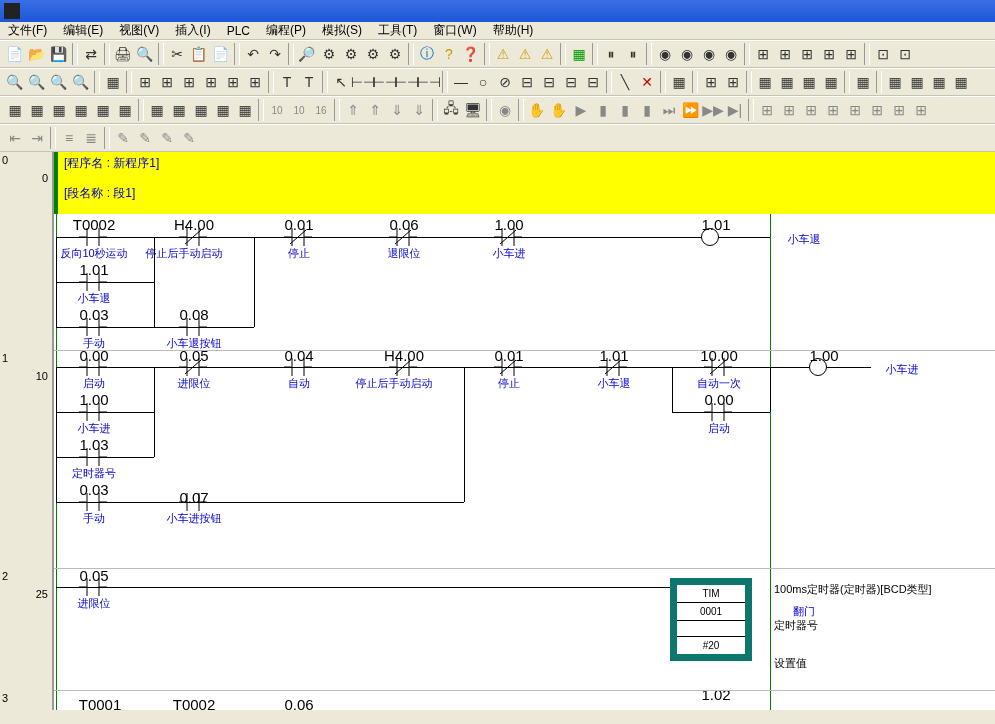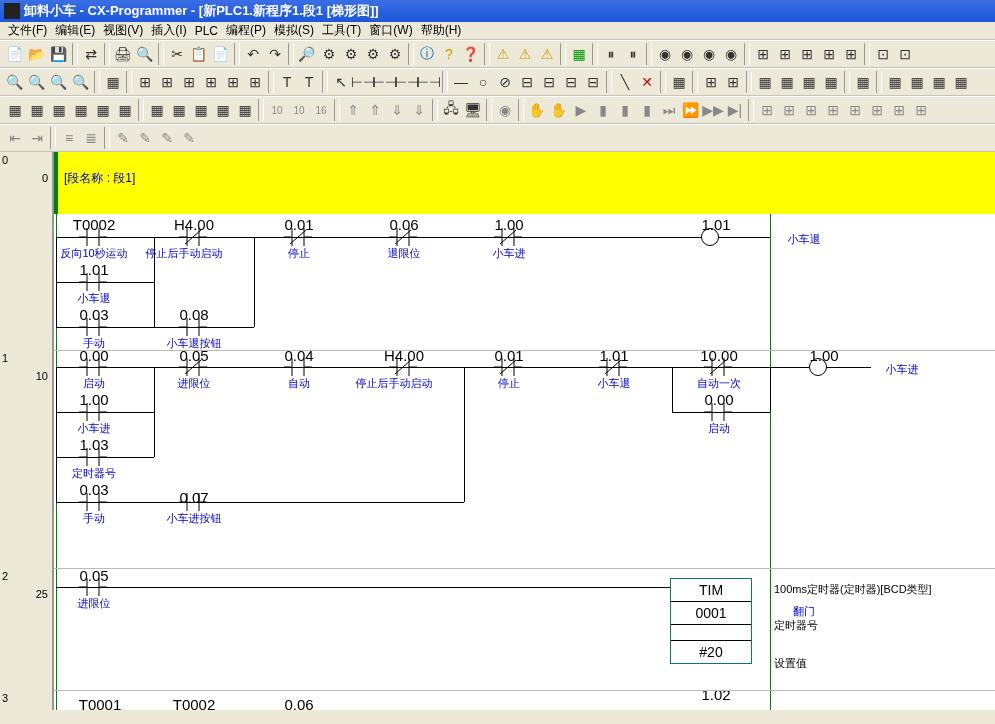--- a/index.html
+++ b/index.html
@@ -1,49 +1,48 @@
 <!DOCTYPE html>
 <html><head>
 <meta charset="utf-8">
 <style>
 * { margin: 0; padding: 0; box-sizing: border-box; font-family: "SimSun", "Arial", sans-serif; }
 body { background: #ece9d8; width: 995px; height: 724px; overflow: hidden; font-size: 12px; }
 .titlebar { background: linear-gradient(#3a6ee4, #1c57d8); color: #fff; height: 22px; display: flex; align-items: center; padding: 0 4px; font-weight: bold; font-size: 13px; }
 .titlebar .icon { width: 16px; height: 16px; background: #222; margin-right: 4px; }
-.menubar { background: #ece9d8; height: 18px; display: flex; align-items: center; padding-left: 8px; gap: 8px; font-size: 12px; border-bottom: 1px solid #c5c2b8; }
+.menubar { background: #ece9d8; height: 18px; display: flex; align-items: center; padding-left: 8px; gap: 16px; font-size: 12px; border-bottom: 1px solid #c5c2b8; }
 .menubar span { cursor: pointer; }
 .toolbar { background: #ece9d8; border-bottom: 1px solid #c5c2b8; border-top: 1px solid #fff; height: 28px; display: flex; align-items: center; padding-left: 4px; }
 .tbtn { width: 22px; height: 22px; border: 1px solid transparent; display: inline-flex; align-items: center; justify-content: center; font-size: 14px; color: #333; cursor: pointer; }
 .tsep { width: 6px; height: 22px; border-left: 1px solid #999; border-right: 1px solid #fff; margin: 0 2px; }
 .workspace { display: flex; height: calc(100% - 166px); background: #fff; }
 .ruler-left { width: 54px; background: #ece9d8; border-right: 2px solid #999; font-size: 11px; }
 .ruler-left .rnum { height: 100%; position: relative; }
 .ruler-left .rnum div { position: absolute; right: 4px; color: #000; }
 .ruler-left .rnum .big { left: 2px; right: auto; }
 .canvas { flex: 1; position: relative; background: #fff; overflow: hidden; }
 .yellow-block { background: #ffff00; border-left: 4px solid #008000; padding: 4px 6px; font-size: 12px; color: #0000cc; line-height: 15px; min-height: 62px; }
 .ladder-area { position: relative; font-size: 11px; height: 500px; }
 .el { position: absolute; }
 .contact-addr { color: #000; font-size: 15px; text-align: center; width: 60px; }
 .contact-label { color: #0000cc; font-size: 11px; text-align: center; width: 80px; margin-left: -10px; }
 .hline { position: absolute; height: 1px; background: #000; }
 .vline { position: absolute; width: 1px; background: #000; }
 .green-vline { position: absolute; width: 1px; background: #008000; }
 .coil { width: 18px; height: 18px; border: 1px solid #000; border-radius: 50%; position: absolute; background: #fff; }
-.tim-box { position: absolute; border: 1px solid #0f766e; width: 82px; font-size: 14px; text-align: center; background: #fff; }
+.tim-box { position: absolute; border: 7px solid #0f766e; width: 82px; font-size: 10px; text-align: center; background: #fff; }
 .tim-box div { border-bottom: 1px solid #000; padding: 3px 0; }
 .tim-box div:last-child { border-bottom: none; }
 svg.contact-svg { position: absolute; }
 </style>
 </head>
 <body>
 
 <div class="titlebar">
   <div class="icon"></div>
-  <span>卸料小车 - CX-Programmer - [新PLC1.新程序1.段1 [梯形图]]</span>
 </div>
 
 <div class="menubar">
   <span>文件(F)</span>
   <span>编辑(E)</span>
   <span>视图(V)</span>
   <span>插入(I)</span>
   <span>PLC</span>
   <span>编程(P)</span>
   <span>模拟(S)</span>
@@ -227,20 +226,21 @@
       <div style="top:218px">10</div>
       <div class="big" style="top:418px">2</div>
       <div style="top:436px">25</div>
       <div class="big" style="top:540px">3</div>
     </div>
   </div>
 
   <div class="canvas">
 
     <div class="yellow-block">
+      <div>[程序名 : 新程序1]</div>
       <br>
       <div>[段名称 : 段1]</div>
     </div>
 
     <div class="ladder-area">
 
       <div class="green-vline" style="left:2px; top:0; height:500px"></div>
 
       <div class="green-vline" style="left:716px; top:0; height:500px"></div>
 

